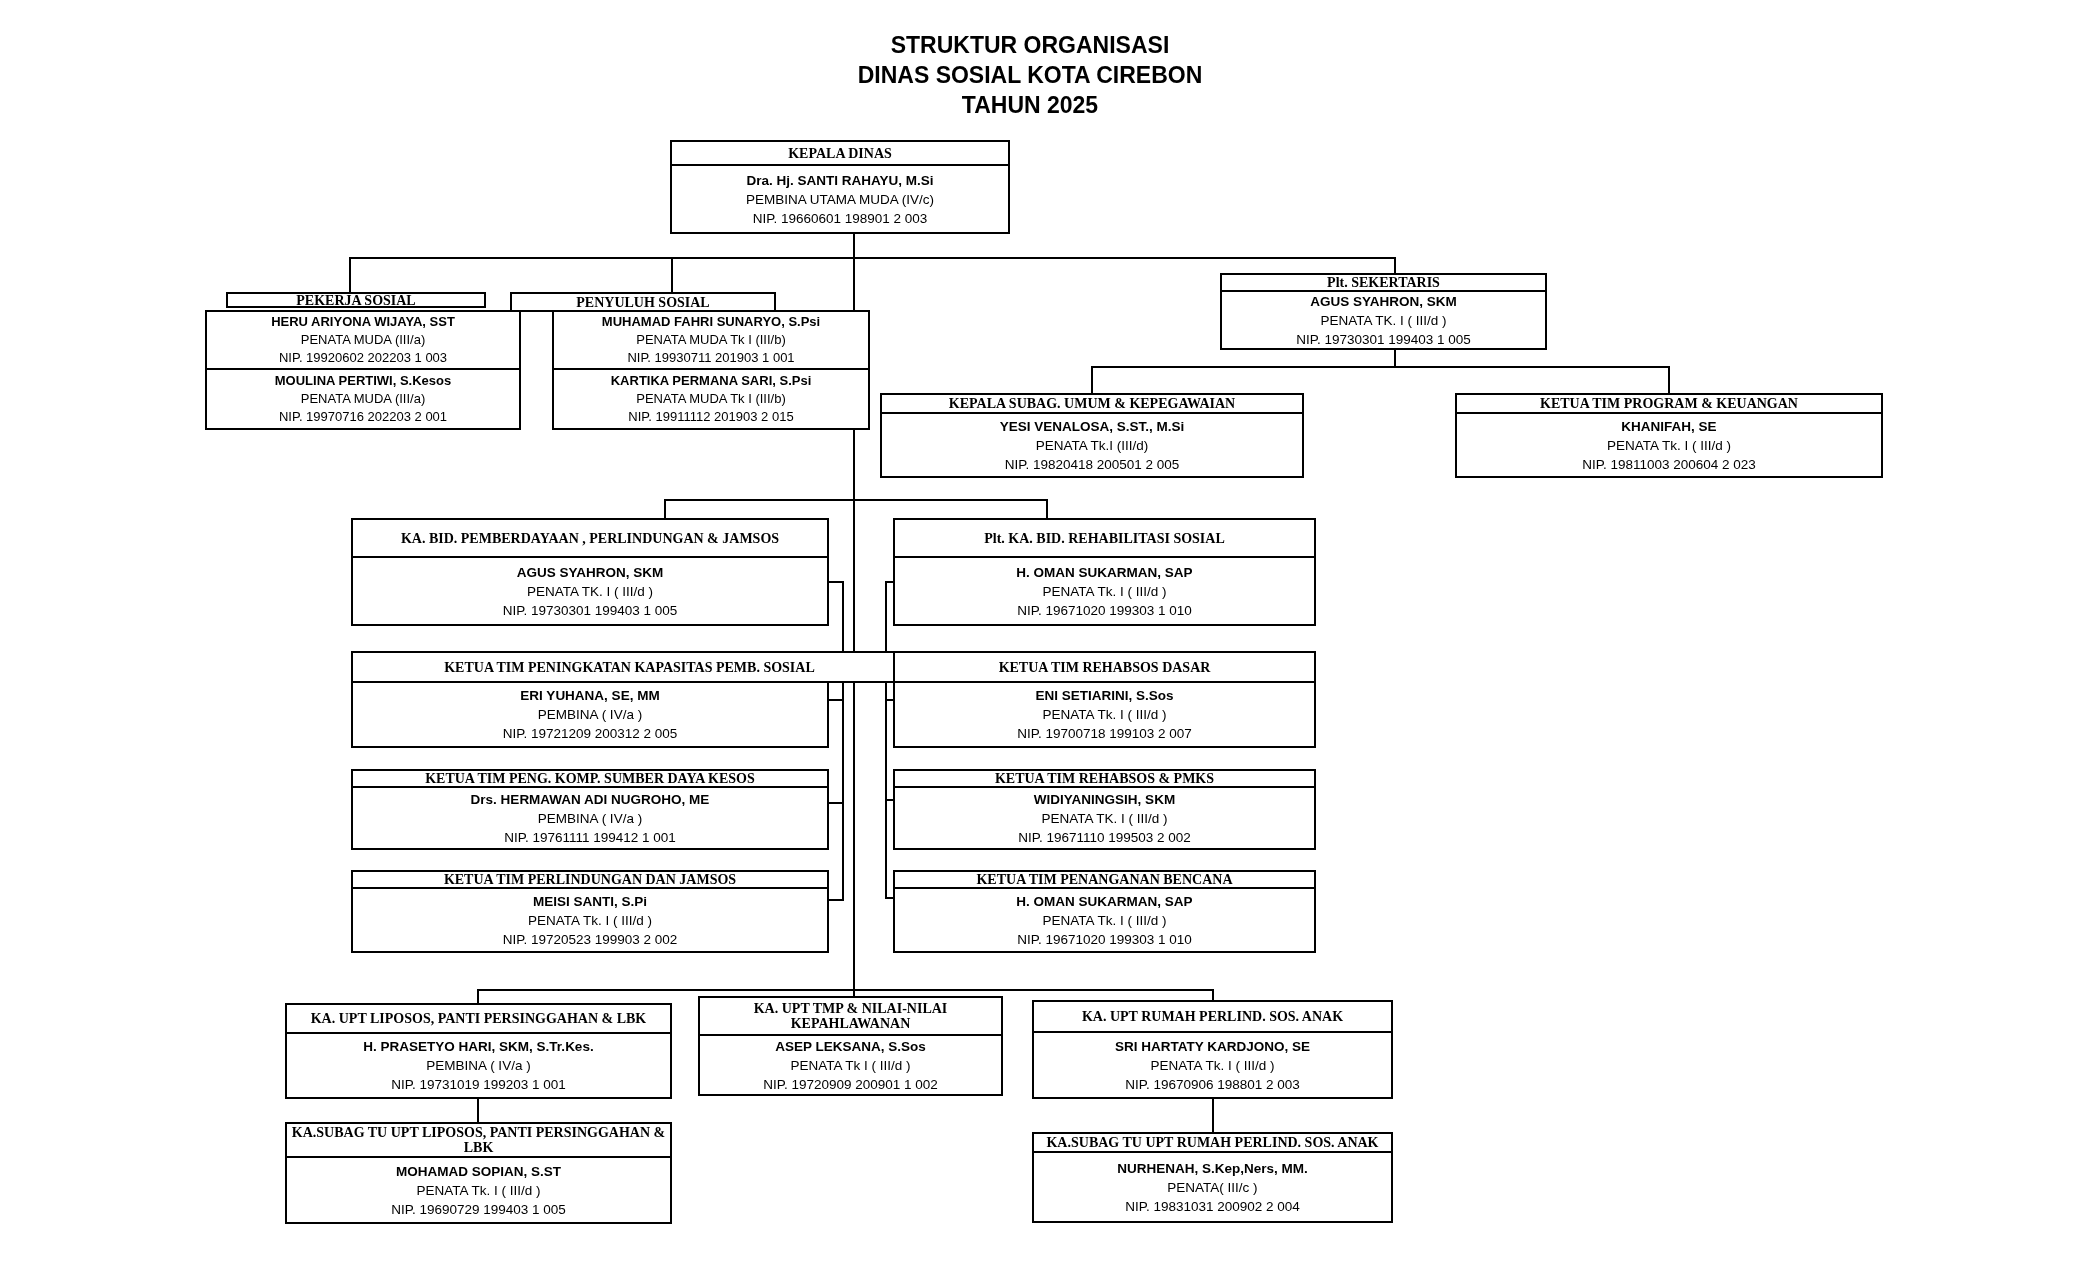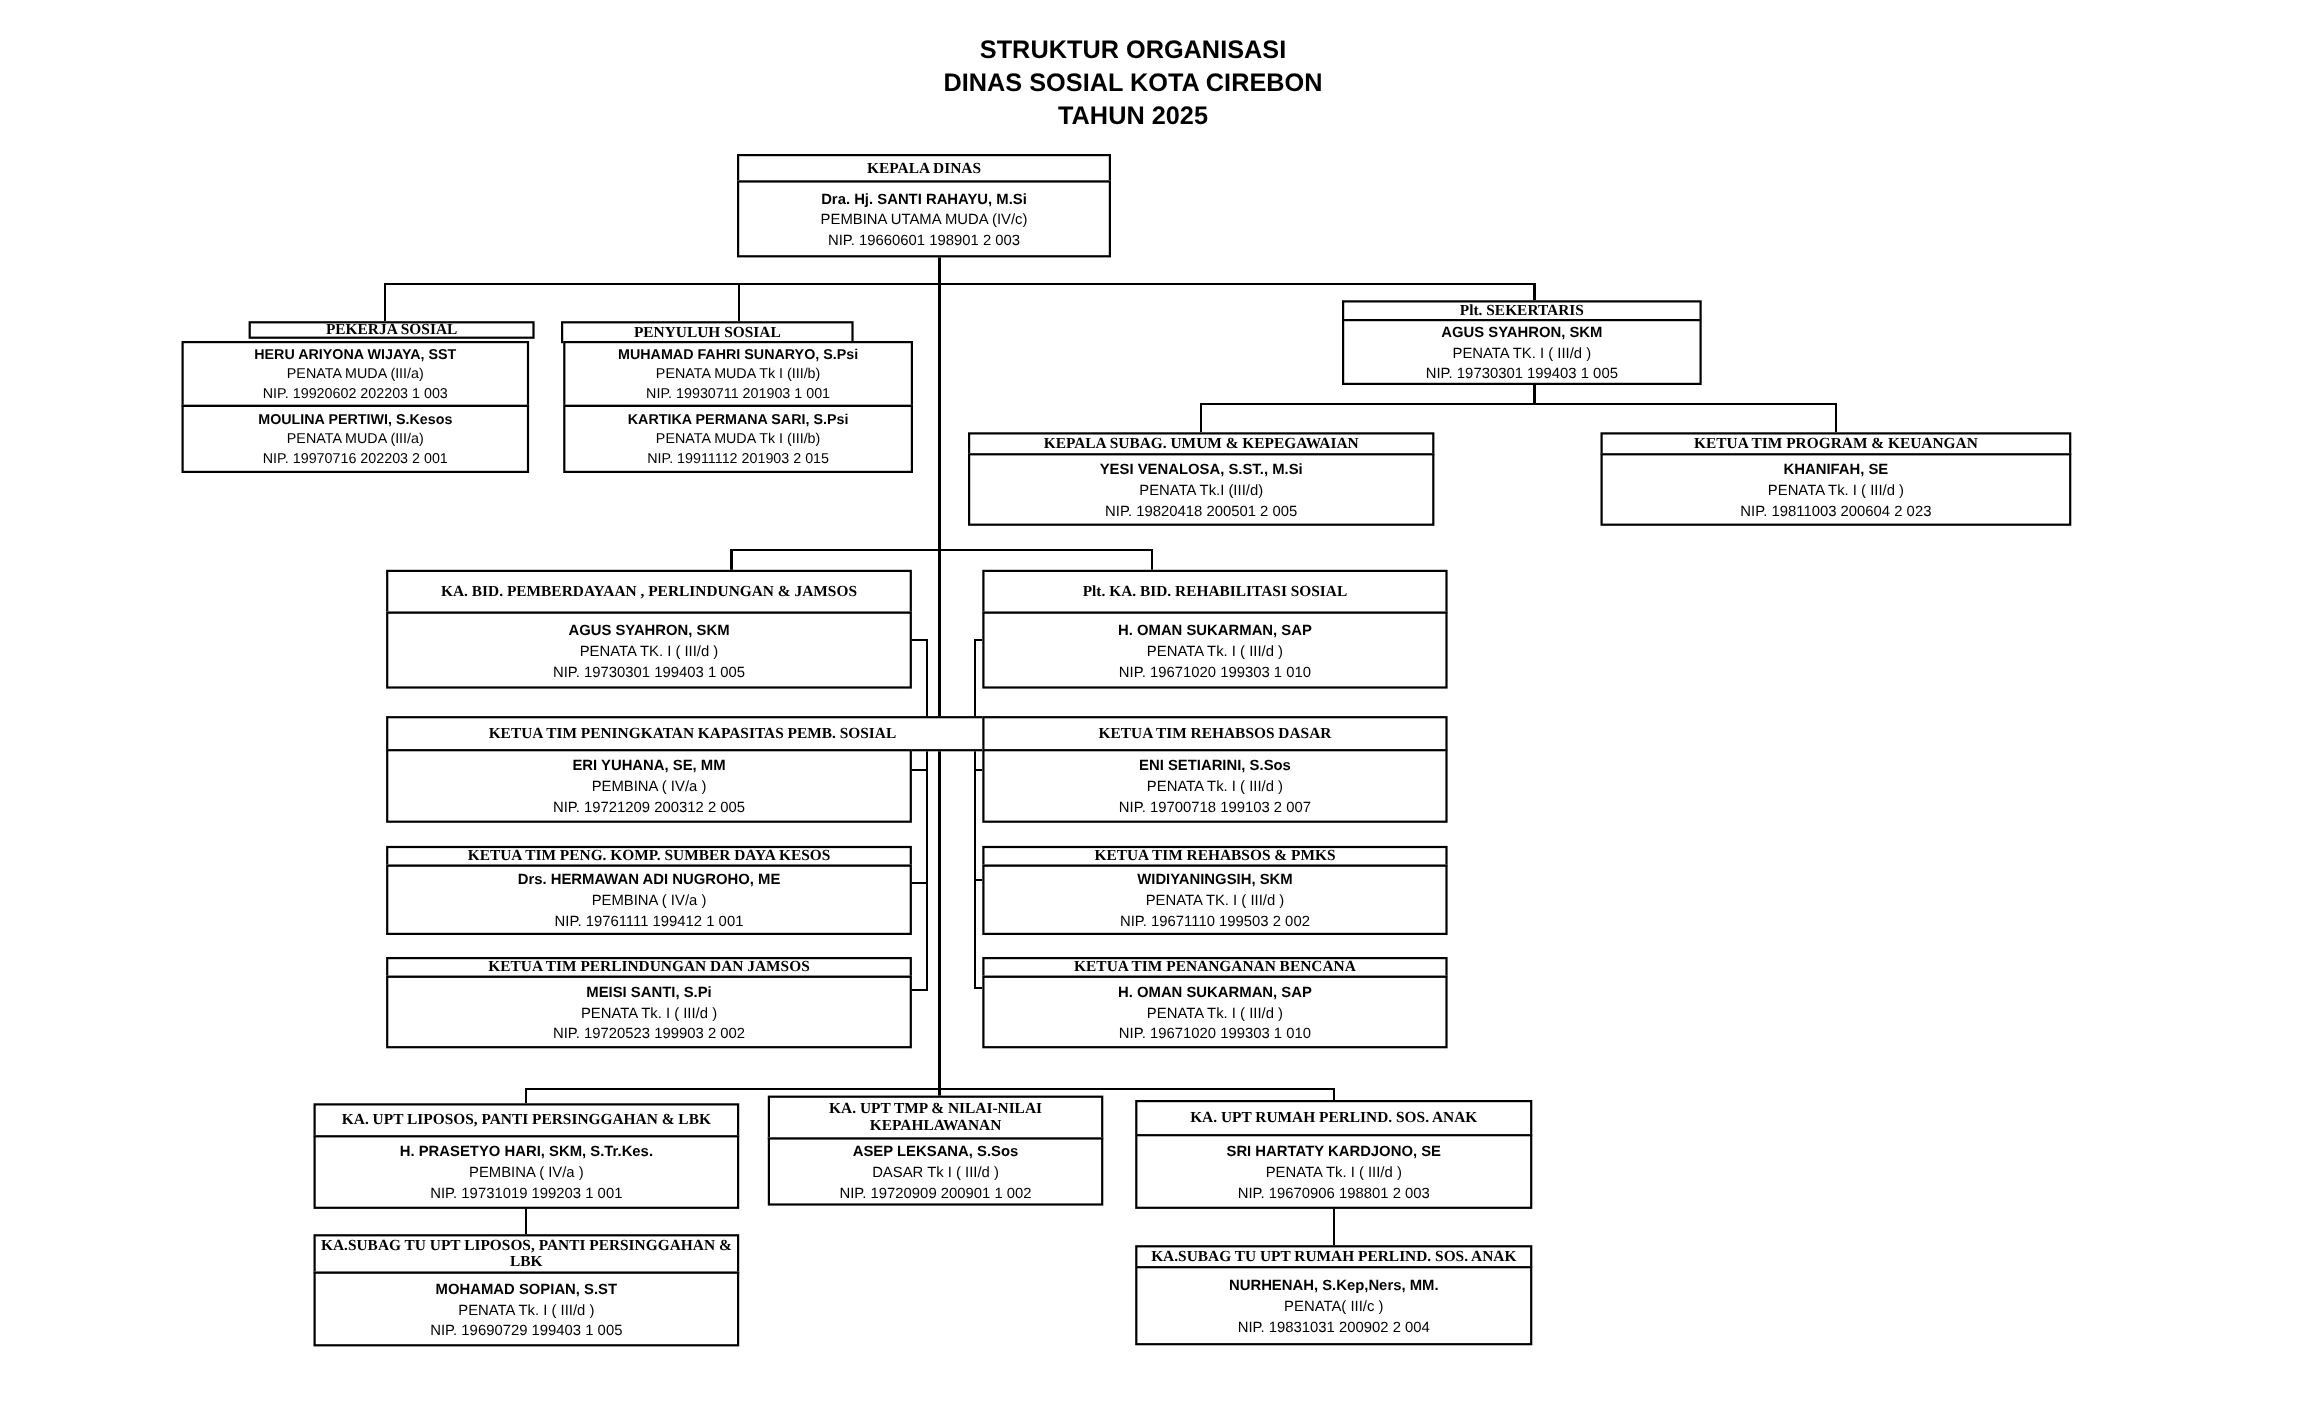--- a/index.html
+++ b/index.html
@@ -8,21 +8,21 @@
   .lines{position:absolute;left:0;top:0;z-index:0;}
   .heading{position:absolute;left:700px;top:30px;width:660px;text-align:center;z-index:1;
            font-weight:bold;font-size:23px;line-height:30px;}
   .hdr{position:absolute;z-index:1;box-sizing:border-box;border:2px solid #000;background:#fff;
        display:flex;align-items:center;justify-content:center;text-align:center;
        font-weight:bold;font-size:14px;line-height:15px;padding:0 4px;font-family:Liberation Serif, serif;}
   .bdy{position:absolute;z-index:1;box-sizing:border-box;border:2px solid #000;background:#fff;
        display:flex;flex-direction:column;align-items:center;justify-content:center;text-align:center;
        font-size:13.5px;line-height:19px;padding:1px 3px;}
   .bdy .nm{font-weight:bold;}
-  .sm{font-size:13px;line-height:18px;}
+  .sm{font-size:13px;line-height:18px;margin-left:40px;}
 </style>
 </head>
 <body>
 
 <div class="canvas">
 
   <svg class="lines" width="2100" height="1275" viewBox="0 0 2100 1275" shape-rendering="crispEdges">
     <path fill="none" stroke="#000" stroke-width="2" d="
       M854 234 V996
       M350 292 V258 H1395 V274
@@ -158,21 +158,21 @@
   <div class="hdr" style="left:285px;top:1003px;width:387px;height:31px">KA. UPT LIPOSOS, PANTI PERSINGGAHAN &amp; LBK</div>
   <div class="bdy" style="left:285px;top:1032px;width:387px;height:67px">
     <div class="nm">H. PRASETYO HARI, SKM, S.Tr.Kes.</div>
     <div>PEMBINA ( IV/a )</div>
     <div>NIP. 19731019 199203 1 001</div>
   </div>
 
   <div class="hdr" style="left:698px;top:996px;width:305px;height:40px">KA. UPT TMP &amp; NILAI-NILAI KEPAHLAWANAN</div>
   <div class="bdy" style="left:698px;top:1034px;width:305px;height:62px">
     <div class="nm">ASEP LEKSANA, S.Sos</div>
-    <div>DASAR Tk I ( III/d )</div>
+    <div>PENATA Tk I ( III/d )</div>
     <div>NIP. 19720909 200901 1 002</div>
   </div>
 
   <div class="hdr" style="left:1032px;top:1000px;width:361px;height:33px">KA. UPT RUMAH PERLIND. SOS. ANAK</div>
   <div class="bdy" style="left:1032px;top:1031px;width:361px;height:68px">
     <div class="nm">SRI HARTATY KARDJONO, SE</div>
     <div>PENATA Tk. I  ( III/d )</div>
     <div>NIP. 19670906 198801 2 003</div>
   </div>
 

